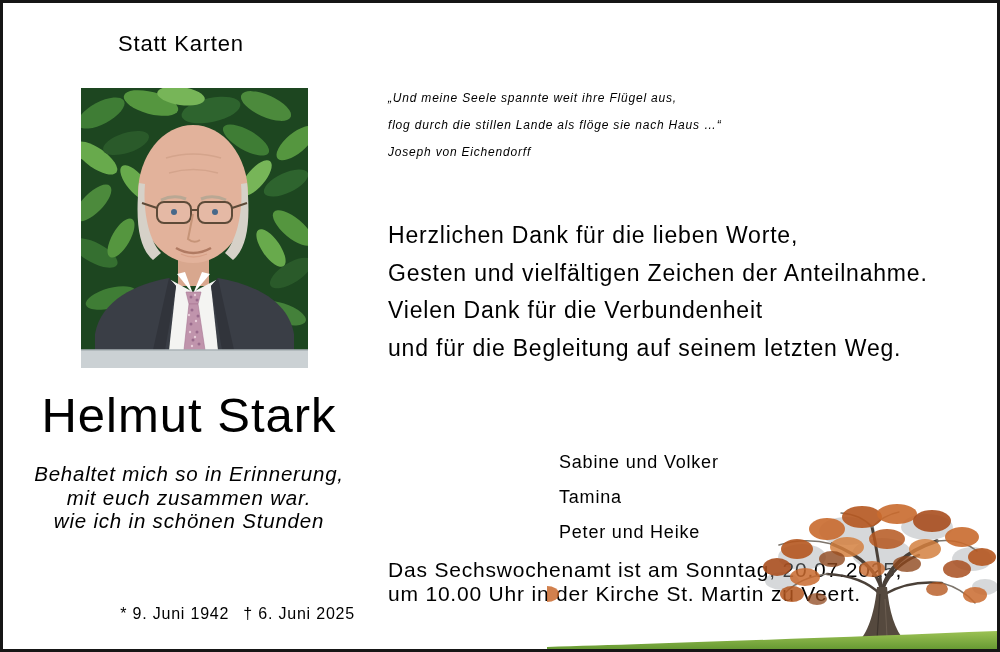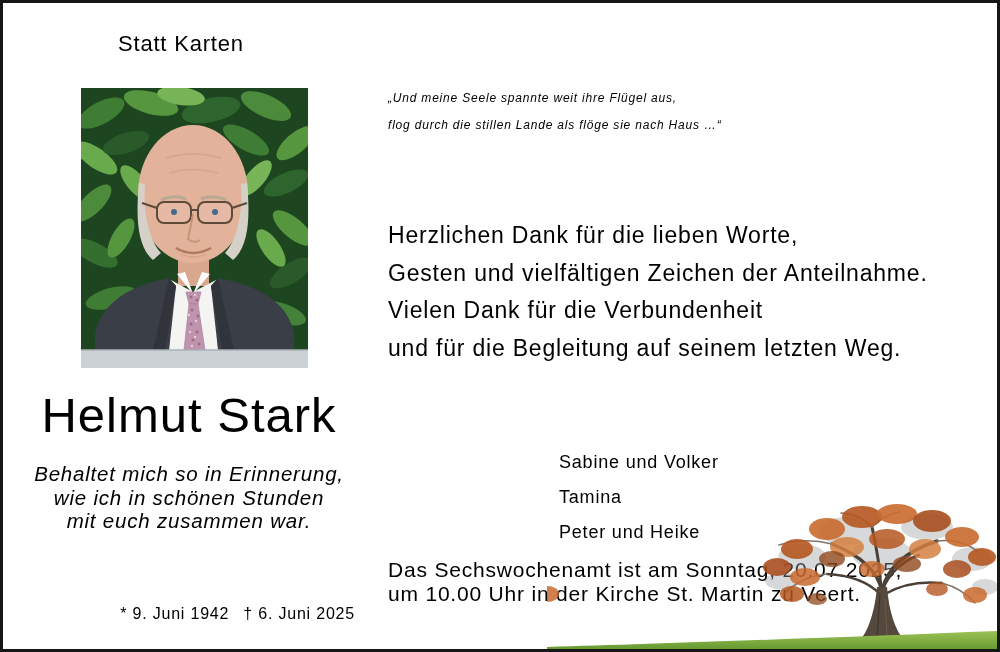--- a/index.html
+++ b/index.html
@@ -147,35 +147,36 @@
       <path d="M213,262 L213,246 C207,212 172,196 137,190 L130,198 L137,262 Z" fill="#3a3e46"></path>
       <polygon points="137,190 130,198 141,262 153,262" fill="#31343b"></polygon>
     </g>
     <rect x="0" y="262" width="227" height="18" fill="#cbd1d4"></rect>
     <path d="M0,262 L227,262" stroke="#aab2b6" stroke-width="1.5" fill="none"></path>
   </svg>
 
   <div class="abs quote-block gothic">
     <div>„Und meine Seele spannte weit ihre Flügel aus,</div>
     <div>flog durch die stillen Lande als flöge sie nach Haus …“</div>
+    <div>Joseph von Eichendorff</div>
   </div>
 
   <div class="abs deceased-name">Helmut Stark</div>
 
   <div class="abs thanks-block gothic">
     <div>Herzlichen Dank für die lieben Worte,</div>
     <div>Gesten und vielfältigen Zeichen der Anteilnahme.</div>
     <div>Vielen Dank für die Verbundenheit</div>
     <div>und für die Begleitung auf seinem letzten Weg.</div>
   </div>
 
   <div class="abs tribute-block gothic">
     <div>Behaltet mich so in Erinnerung,</div>
+    <div>mit euch zusammen war.</div>
     <div>wie ich in schönen Stunden</div>
-    <div>mit euch zusammen war.</div>
   </div>
 
   <div class="abs dates-line gothic">
     <span>* 9. Juni 1942</span><span class="sep"></span><span>† 6. Juni 2025</span>
   </div>
 
   <div class="abs family-block gothic">
     <div>Sabine und Volker</div>
     <div>Tamina</div>
     <div>Peter und Heike</div>

